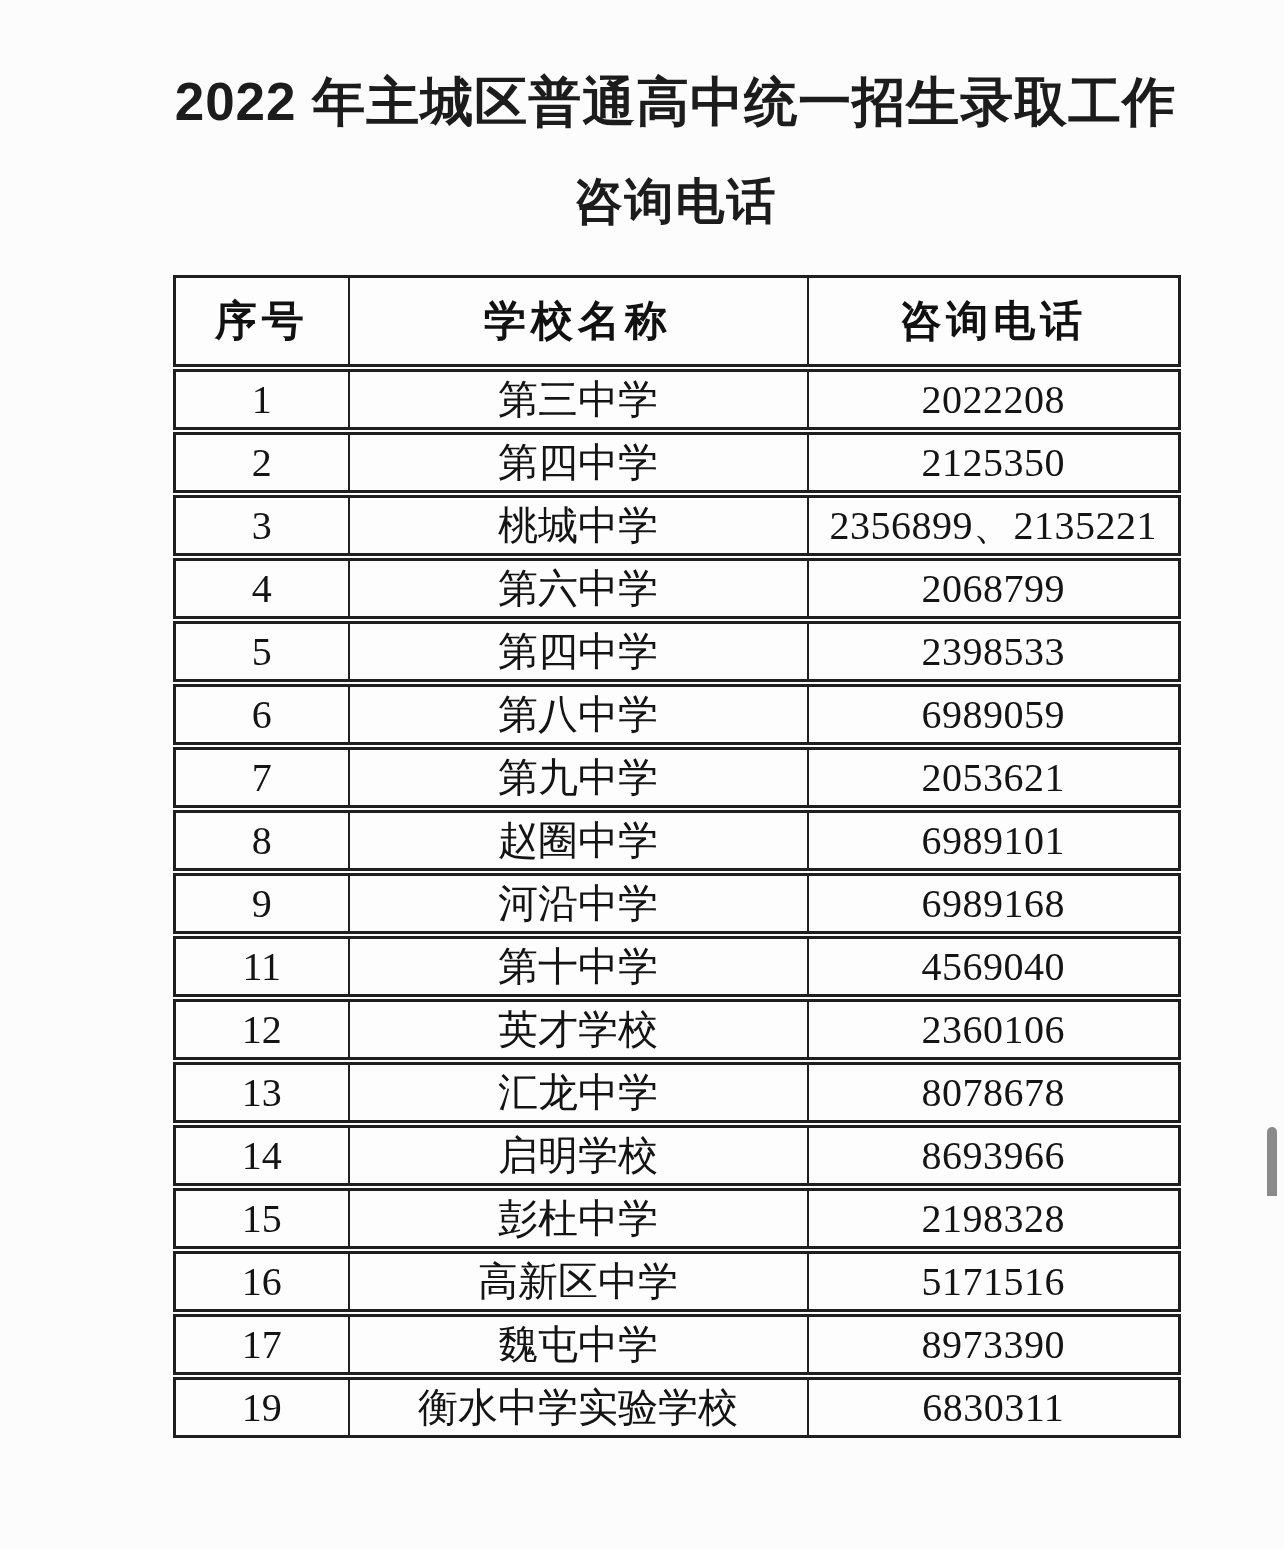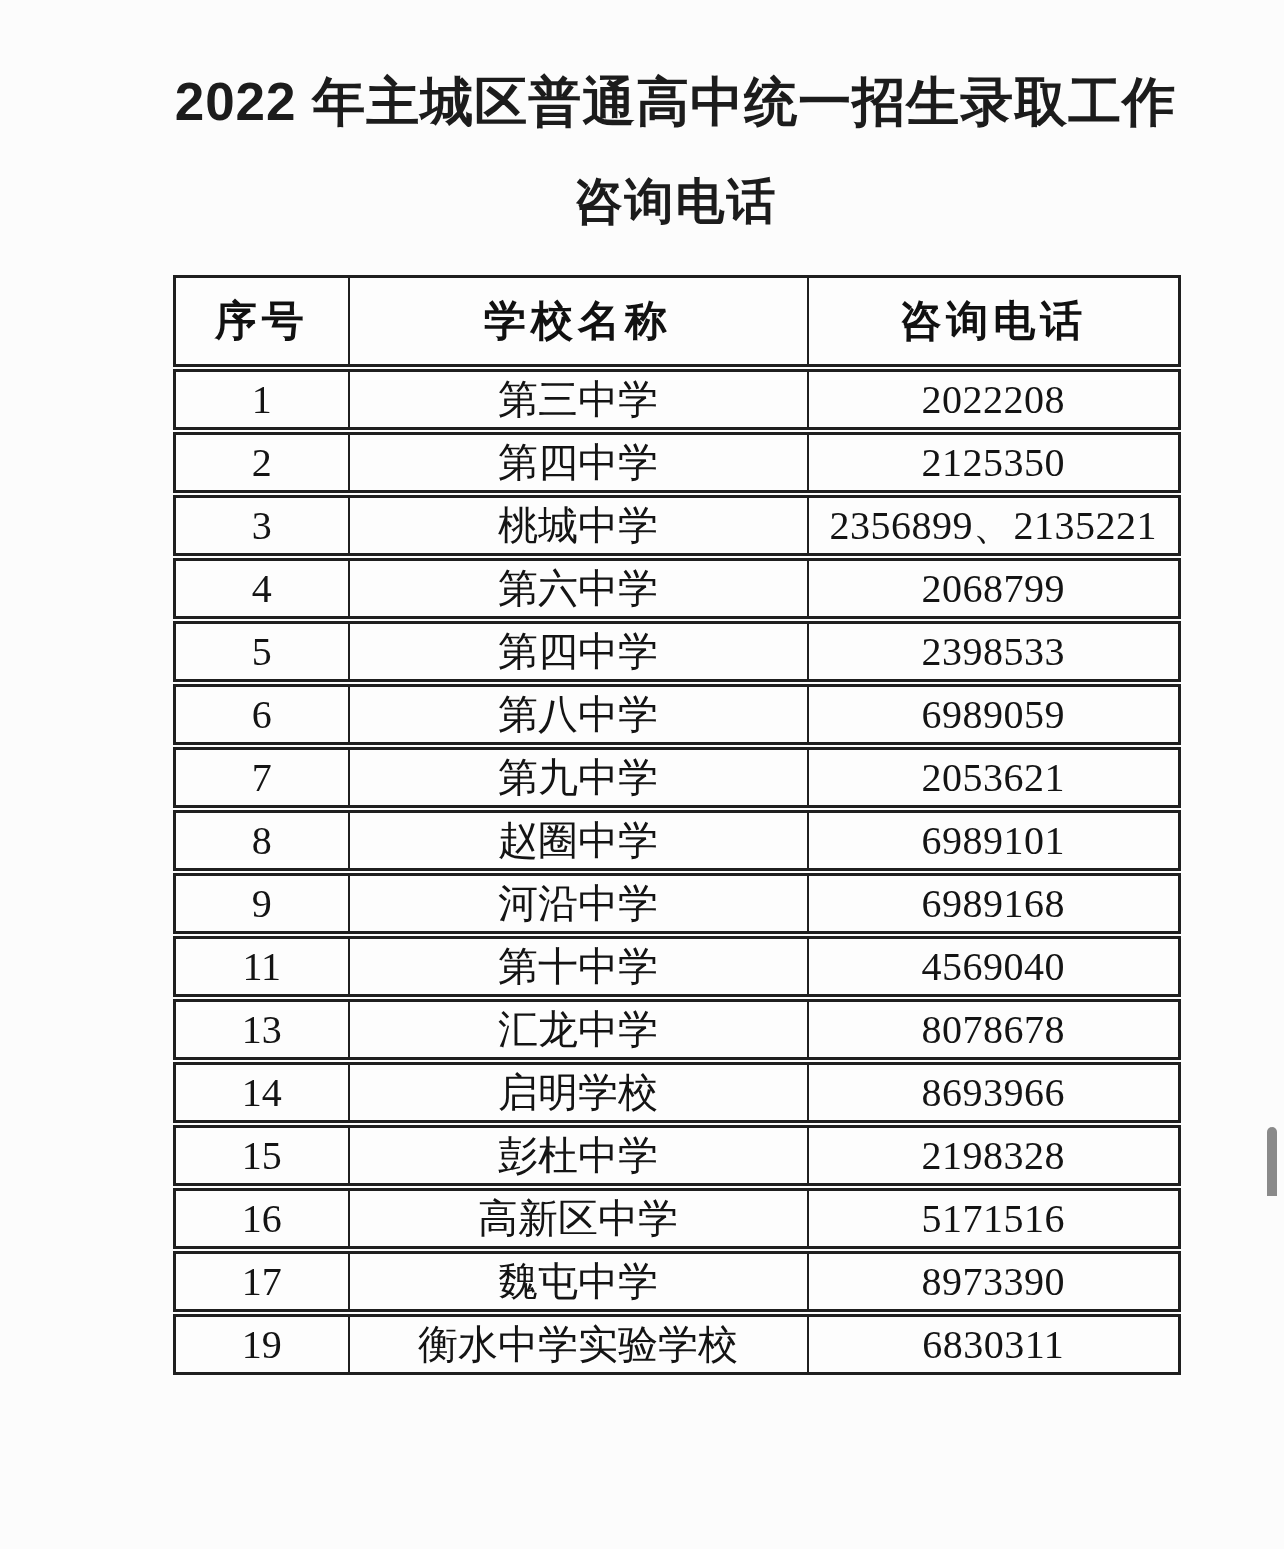--- a/index.html
+++ b/index.html
@@ -159,20 +159,25 @@
     <td class="cell-no">9</td>
     <td class="cell-school">河沿中学</td>
     <td class="cell-phone">6989168</td>
   </tr>
           <tr>
     <td class="cell-no">11</td>
     <td class="cell-school">第十中学</td>
     <td class="cell-phone">4569040</td>
   </tr>
           <tr>
+    <td class="cell-no">12</td>
+    <td class="cell-school">英才学校</td>
+    <td class="cell-phone">2360106</td>
+  </tr>
+          <tr>
     <td class="cell-no">13</td>
     <td class="cell-school">汇龙中学</td>
     <td class="cell-phone">8078678</td>
   </tr>
           <tr>
     <td class="cell-no">14</td>
     <td class="cell-school">启明学校</td>
     <td class="cell-phone">8693966</td>
   </tr>
           <tr>

